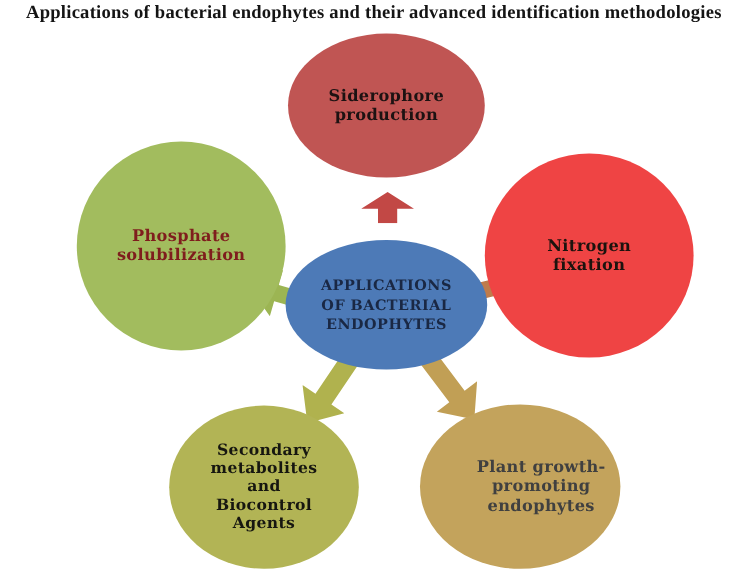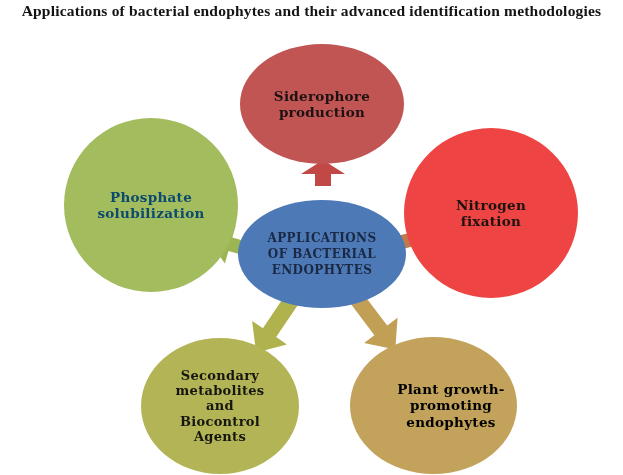--- a/index.html
+++ b/index.html
@@ -40,21 +40,21 @@
     letter-spacing: 0.3px;
     font-size: 13.5px;
   }
   .node-center .node-label { font-size: 12px; line-height: 1.35; letter-spacing: 0.4px; }
   .node-secondary .node-label { font-size: 13px; line-height: 1.18; }
   .arrow {
     position: absolute;
     z-index: 1;
   }
   
-  .node-siderophore { left: 240px; top: 44px;  width: 164px; height: 120px; }
+  .node-siderophore { left: 240px; top: 28px;  width: 164px; height: 120px; }
   .node-phosphate   { left: 64px;  top: 118px; width: 174px; height: 174px; }
   .node-nitrogen    { left: 404px; top: 128px; width: 174px; height: 170px; }
   .node-center      { left: 238px; top: 200px; width: 168px; height: 108px; }
   .node-secondary   { left: 141px; top: 338px; width: 158px; height: 136px; }
   .node-plant       { left: 350px; top: 337px; width: 167px; height: 137px; }
   
   .arrow-up         { left: 301px; top: 160px; }
   .arrow-left       { left: 205px; top: 227px; transform: rotate(196deg); }
   .arrow-right      { left: 375px; top: 220px; transform: rotate(-14deg); }
   .arrow-down-left  { left: 242px; top: 305px; transform: rotate(124deg); }
@@ -86,39 +86,39 @@
   <svg class="arrow arrow-down-right" width="64" height="42" viewBox="0 0 64 42">
     <polygon points="0,13 40,13 40,0 64,21 40,42 40,29 0,29" fill="#c19f55"></polygon>
   </svg>
 
   <div class="node node-siderophore" style="background: rgb(192, 85, 83);">
     <span class="node-label" style="color: rgb(29, 18, 18);">Siderophore
 production</span>
   </div>
 
   <div class="node node-phosphate" style="background: rgb(162, 188, 94);">
-    <span class="node-label" style="color: #0c4a6e;">Phosphate
+    <span class="node-label" style="color: #7f1d1d;">Phosphate
 solubilization</span>
   </div>
 
   <div class="node node-nitrogen" style="background: #ef4444;">
     <span class="node-label" style="color: rgb(28, 19, 14);">Nitrogen
 fixation</span>
   </div>
 
   <div class="node node-secondary" style="background: rgb(178, 180, 85);">
     <span class="node-label" style="color: rgb(22, 22, 16);">Secondary
 metabolites
 and
 Biocontrol
 Agents</span>
   </div>
 
   <div class="node node-plant" style="background: rgb(195, 163, 92);">
-    <span class="node-label" style="color: #000000; margin-left: 35px;">Plant growth-
+    <span class="node-label" style="color: #404040; margin-left: 35px;">Plant growth-
 promoting
 endophytes</span>
   </div>
 
   <div class="node node-center" style="background: rgb(77, 122, 183); align-items: center;">
     <span class="node-label" style="color: rgb(26, 40, 68);">APPLICATIONS
 OF BACTERIAL
 ENDOPHYTES</span>
   </div>
 

